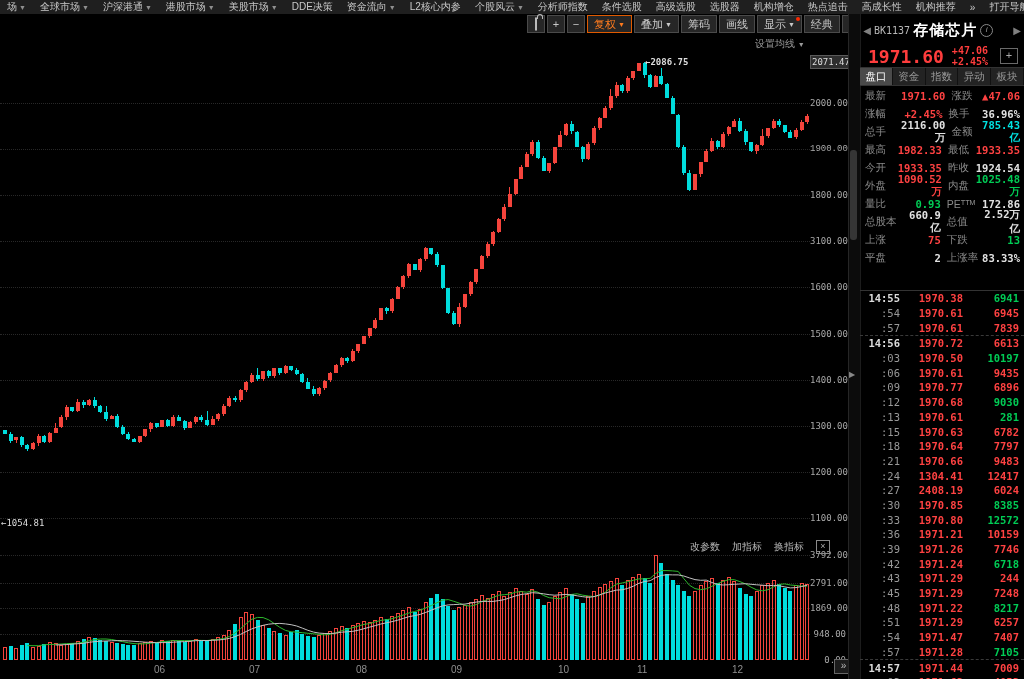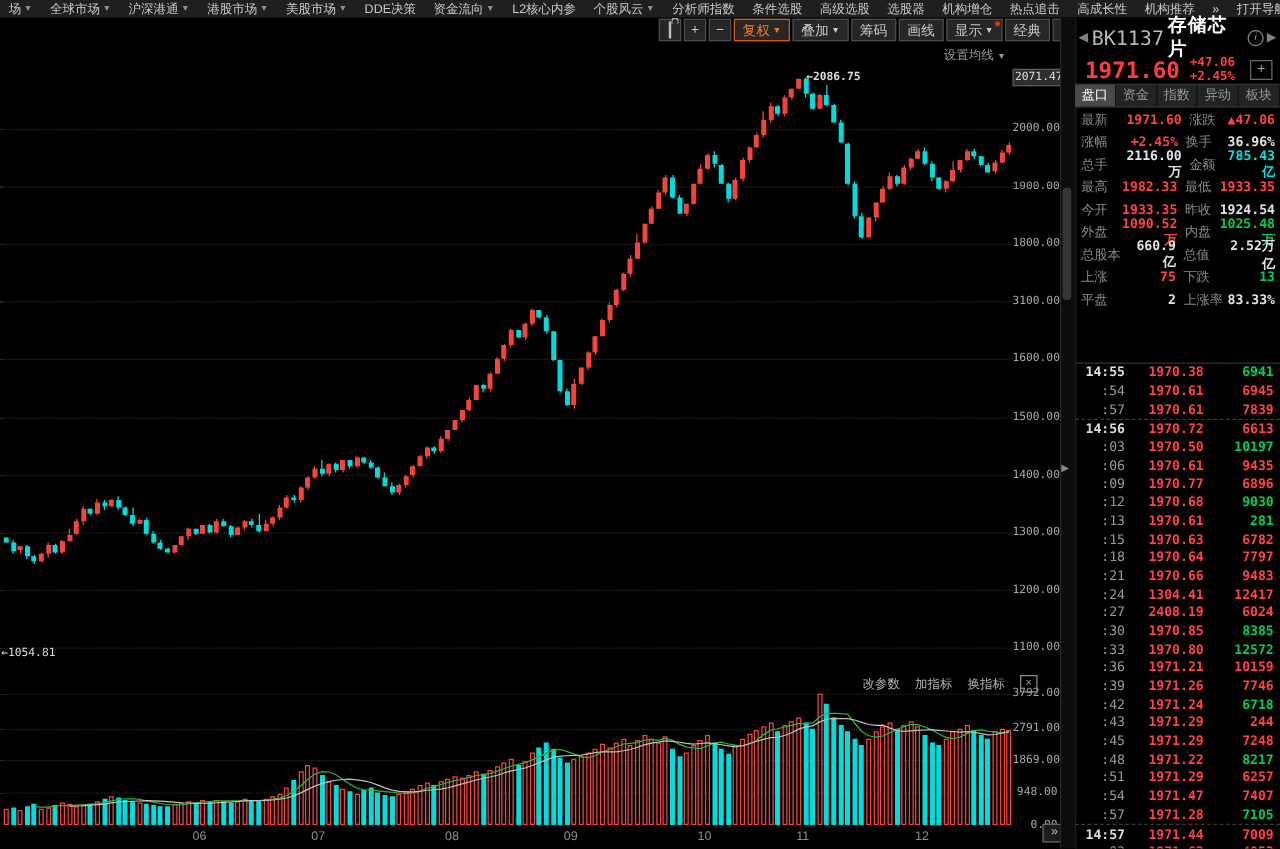--- a/index.html
+++ b/index.html
@@ -44,21 +44,21 @@
            font-size:10px;line-height:12px;text-align:center;}
   
   .divstrip{left:848px;top:14px;width:12px;height:665px;background:#0c0c0c;border-left:1px solid #262626;
             border-right:1px solid #2e2e2e;}
   .divthumb{left:850px;top:150px;width:7px;height:90px;background:#353535;border-radius:3px;}
   .divarrow{left:849px;top:370px;color:#888;font-size:8px;}
   
   .rpanel{left:860px;top:14px;width:164px;height:665px;background:#000;}
   .rp-head{left:860px;top:16px;width:164px;height:28px;display:flex;align-items:center;}
   .nav-arrow{color:#808080;font-size:10px;width:14px;text-align:center;}
-  .stock-code{color:#b8b8b8;font-size:16px;}
+  .stock-code{color:#b8b8b8;font-size:10px;}
   .stock-name{color:#fff;font-size:15px;font-weight:bold;margin:0 3px;letter-spacing:1px;}
   .info-i{width:11px;height:11px;border:1px solid #888;border-radius:50%;color:#999;font-size:8px;
           line-height:10px;text-align:center;font-style:italic;}
   .big-price{color:#ff3d3d;font-size:18px;font-weight:bold;}
   .chg{color:#ff3d3d;font-size:10px;font-weight:bold;line-height:11px;text-align:right;}
   .plusbox{width:16px;height:14px;border:1px solid #6a6a6a;color:#aaa;text-align:center;line-height:13px;
            font-size:11px;}
   .tabs{left:860px;top:67px;width:164px;height:17px;display:flex;background:#232323;border-top:1px solid #333;
         border-bottom:1px solid #333;}
   .tab{flex:1;text-align:center;font-size:10.5px;color:#999;line-height:16px;border-right:1px solid #111;}
@@ -742,20 +742,26 @@
         <span class="lb2">昨收</span>
         <span class="vl2 num c-white">1924.54</span>
       </div>
       <div class="stat-row">
         <span class="lb">外盘</span>
         <span class="vl num c-red">1090.52万</span>
         <span class="lb2">内盘</span>
         <span class="vl2 num c-green">1025.48万</span>
       </div>
       <div class="stat-row">
+        <span class="lb">量比</span>
+        <span class="vl num c-green">0.93</span>
+        <span class="lb2">PEᵀᵀᴹ</span>
+        <span class="vl2 num c-white">172.86</span>
+      </div>
+      <div class="stat-row">
         <span class="lb">总股本</span>
         <span class="vl num c-white">660.9亿</span>
         <span class="lb2">总值</span>
         <span class="vl2 num c-white">2.52万亿</span>
       </div>
       <div class="stat-row">
         <span class="lb">上涨</span>
         <span class="vl num c-red">75</span>
         <span class="lb2">下跌</span>
         <span class="vl2 num c-green">13</span>

